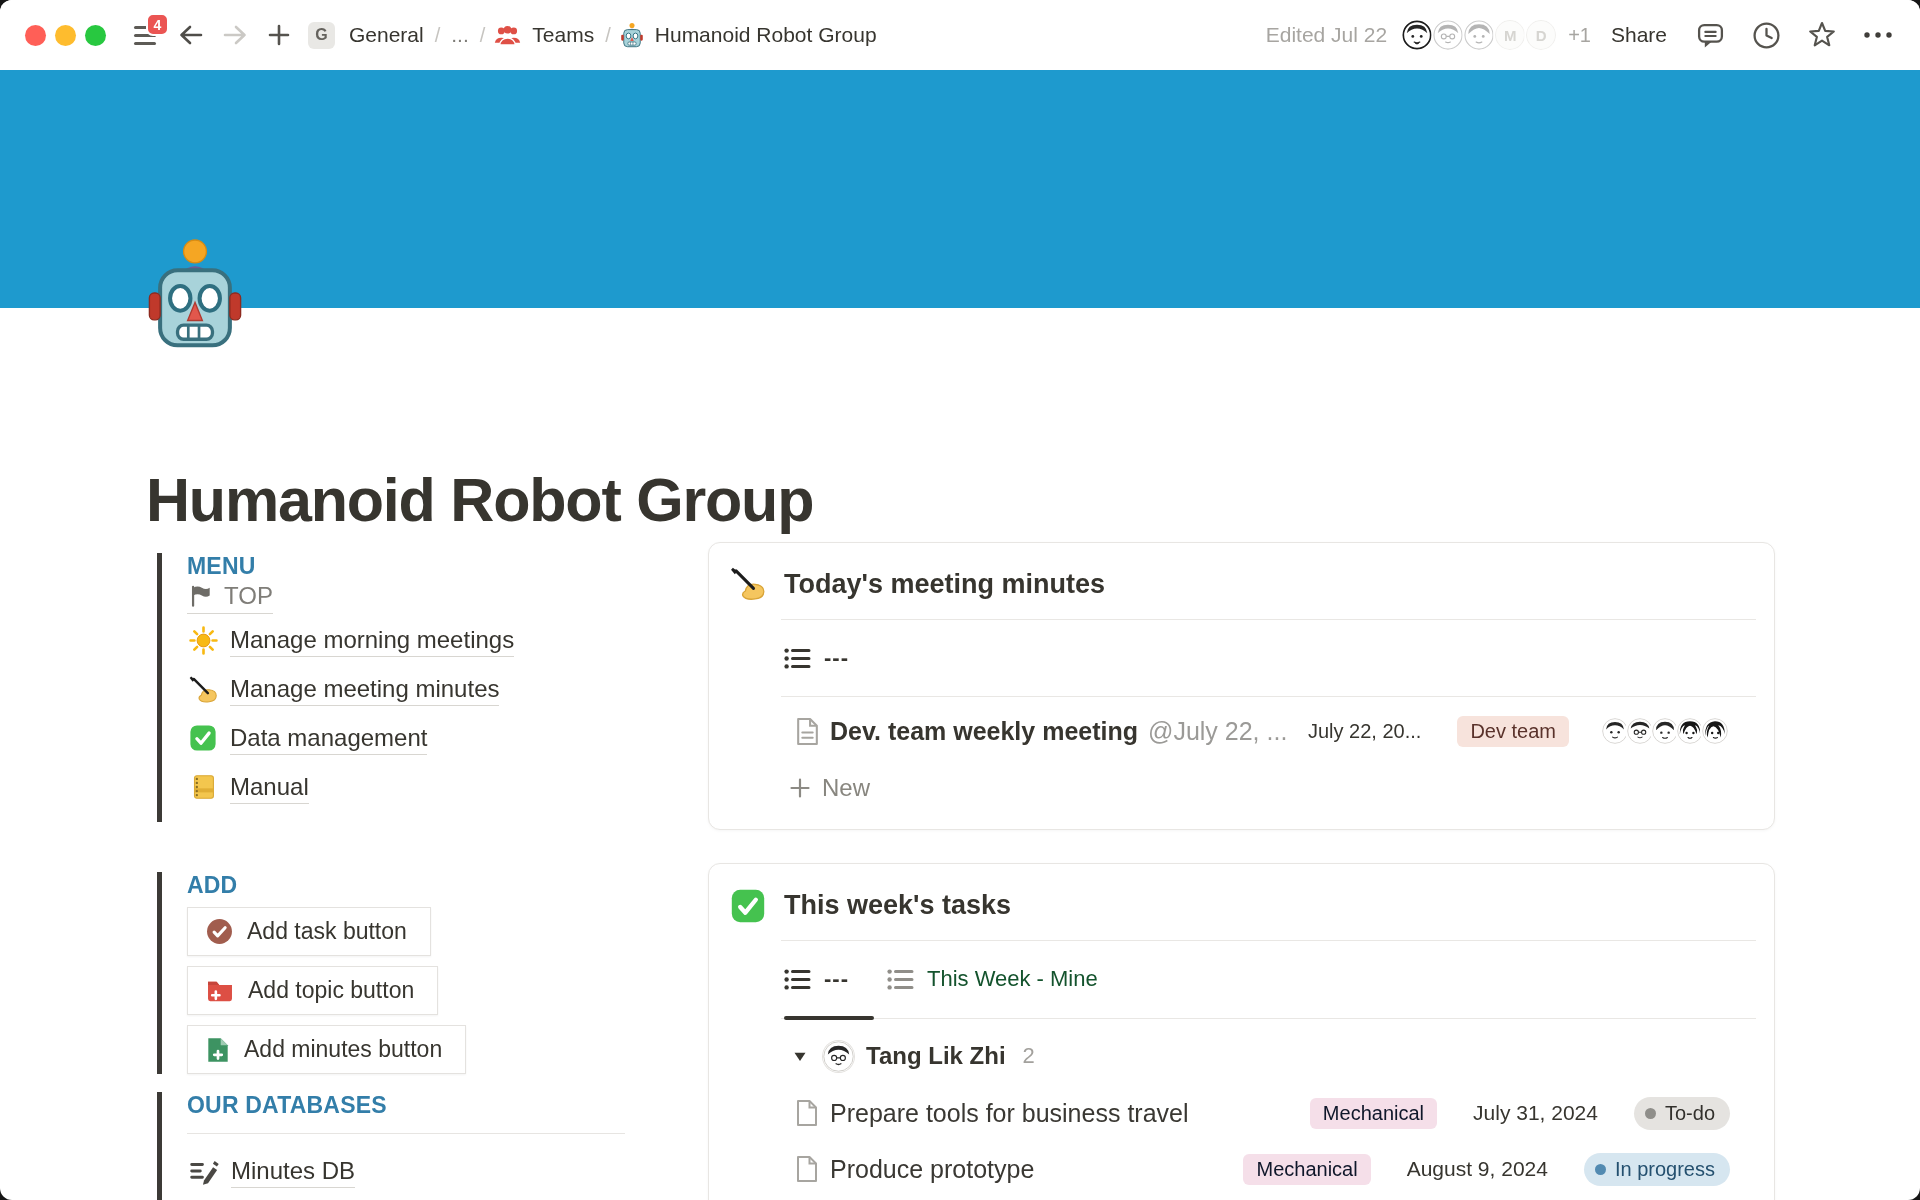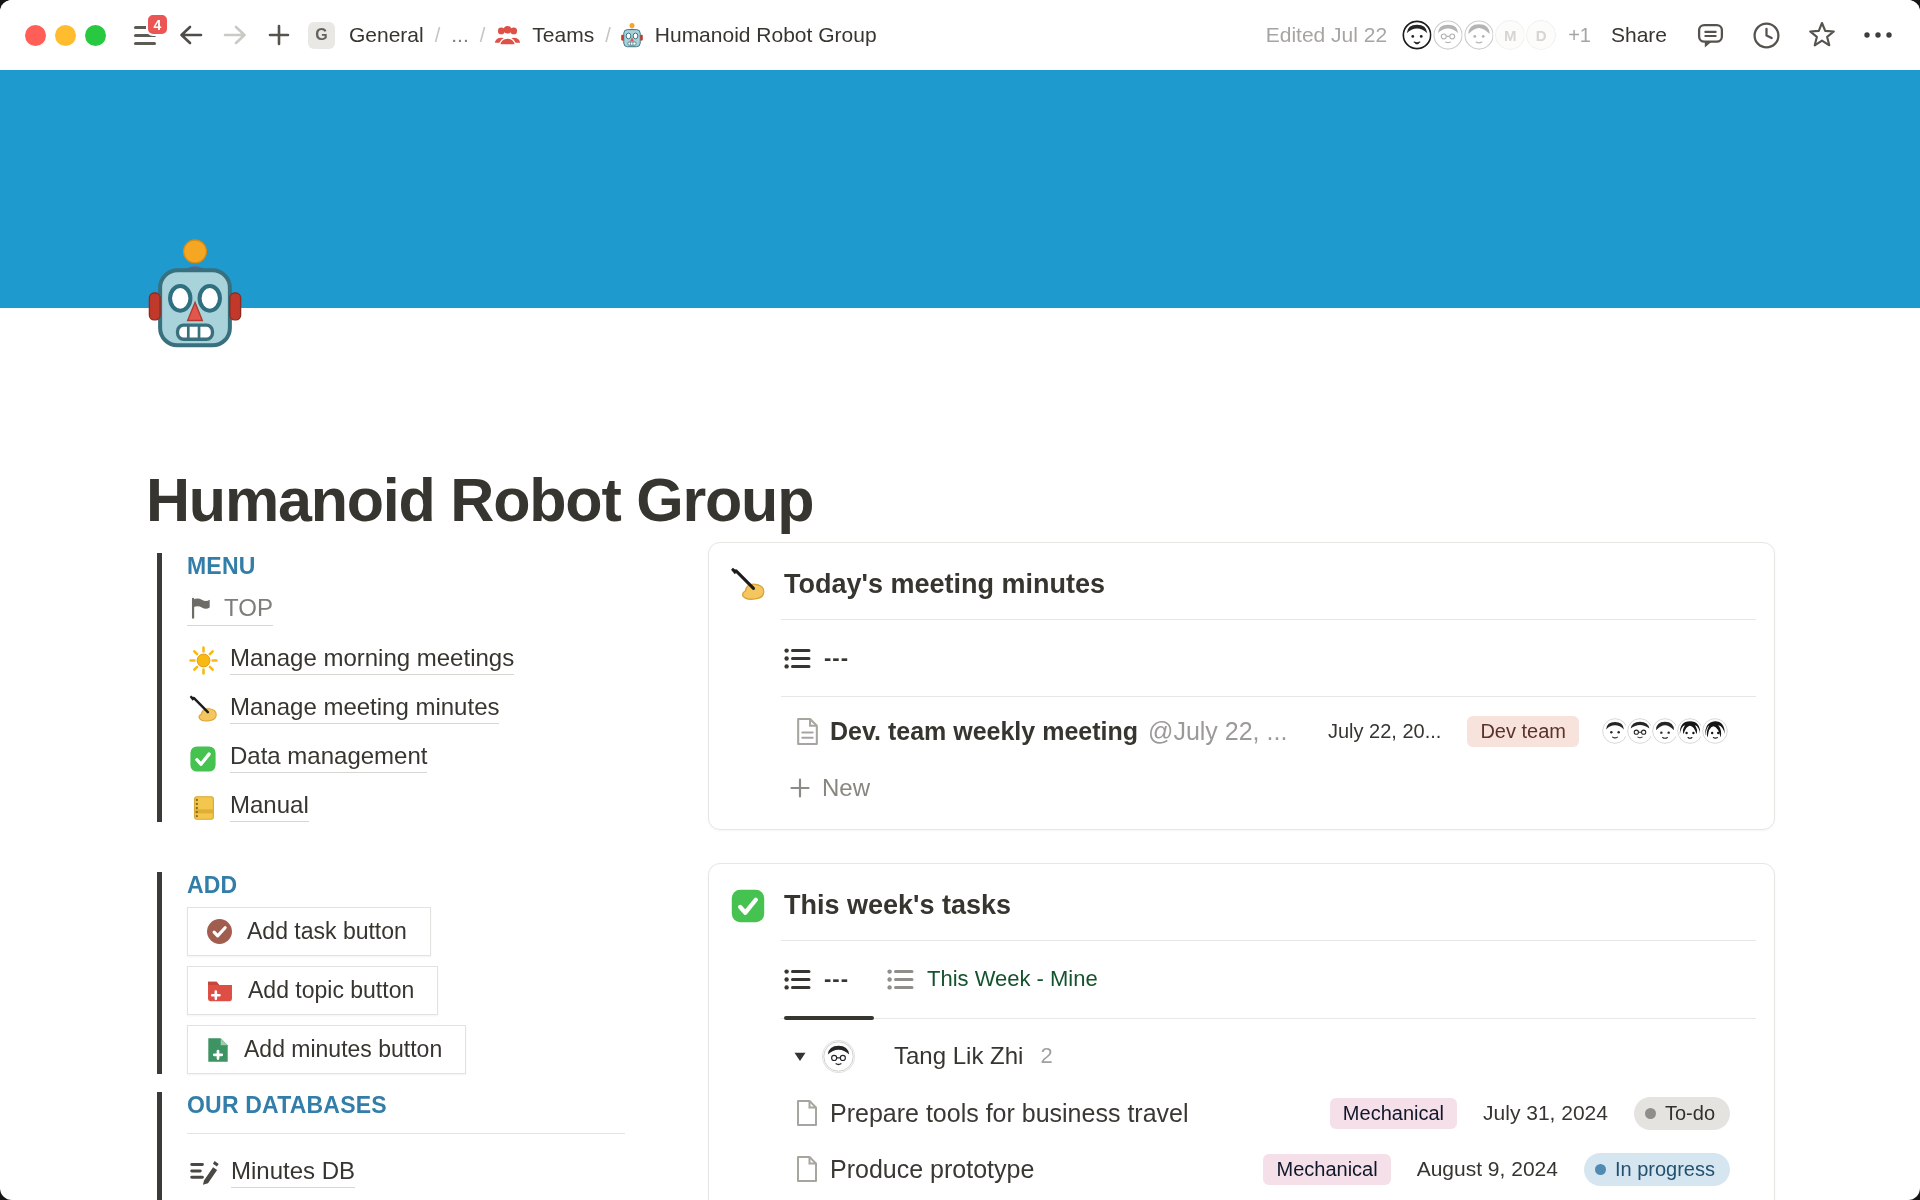--- a/index.html
+++ b/index.html
@@ -37,21 +37,21 @@
   .cover{position:absolute;top:70px;left:0;right:0;height:238px;}
   .page-icon{position:absolute;left:146px;top:238px;width:98px;height:110px;z-index:3;}
   .page-title{position:absolute;left:146px;top:424px;font-size:61px;font-weight:700;letter-spacing:-1.2px;color:#37352f;}
 
   
   .section{position:absolute;left:146px;width:474px;border-left:5px solid #3c3a36;margin:0;padding-left:25px;margin-left:11px;}
   .sec-menu{top:553px;}
   .sec-add{top:872px;}
   .sec-db{top:1092px;height:108px;}
   .sec-heading{font-size:23px;font-weight:700;color:#337ea9;letter-spacing:.2px;}
-  .menu-row{display:flex;align-items:flex-end;height:49px;font-size:24px;color:#37352f;}
+  .menu-row{display:flex;align-items:flex-start;height:49px;font-size:24px;color:#37352f;}
   .menu-row.first{height:44px;margin-top:2px;}
   .mi-ico{width:32px;display:flex;justify-content:center;margin-right:11px;flex:none;}
   .u{border-bottom:1.5px solid #d8d6d1;padding-bottom:2px;}
   .top-link{display:inline-flex;align-items:center;gap:11px;color:#7f7d78;border-bottom:1.5px solid #d8d6d1;padding-bottom:3px;font-size:24px;}
   .btn-row{margin-top:8px;display:flex;flex-direction:column;gap:10px;align-items:flex-start;}
   .nbtn{display:inline-flex;align-items:center;gap:14px;height:49px;padding:0 23px 0 18px;background:#fff;border:1px solid #e4e2df;border-radius:0;box-shadow:0 1px 2px rgba(0,0,0,.05);font-size:23px;color:#37352f;font-weight:500;}
   .db-divider{margin-top:14px;width:438px;height:1px;background:#e7e5e2;}
   .db-row{margin-top:22px;display:flex;align-items:center;font-size:24px;color:#37352f;}
   .db-ico{width:34px;display:flex;justify-content:center;margin-right:10px;}
 
@@ -62,21 +62,21 @@
   .card-header{display:flex;align-items:center;gap:18px;padding:23px 20px 0 20px;}
   .card-emoji{width:37px;height:37px;flex:none;display:flex;align-items:center;justify-content:center;}
   .card-title{font-size:27px;font-weight:700;color:#37352f;}
   .hr{height:1px;background:#e9e7e4;margin:16px 18px 0 72px;}
   .view-row{display:flex;align-items:center;gap:13px;padding-left:75px;height:76px;}
   .view-label{font-size:22px;font-weight:600;color:#37352f;letter-spacing:1px;}
   .list-row{display:flex;align-items:center;padding:0 44px 0 86px;height:60px;}
   .doc-ico{width:26px;flex:none;margin-right:9px;display:flex;}
   .row-title{font-size:25px;font-weight:600;color:#37352f;white-space:nowrap;}
   .row-mention{font-size:25px;color:#9b9a97;margin-left:10px;white-space:nowrap;}
-  .row-right{margin-left:auto;display:flex;align-items:center;gap:26px;}
+  .row-right{margin-left:auto;display:flex;align-items:center;gap:36px;}
   .row-date{font-size:20px;color:#37352f;white-space:nowrap;}
   .pill{font-size:20px;padding:4px 13px;border-radius:6px;white-space:nowrap;}
   .pill.devteam{background:#f7e3dc;color:#5a322b;}
   .pill.mech{background:#f5dfe9;color:#0f172a;}
   .status{display:inline-flex;align-items:center;gap:9px;font-size:20px;padding:5px 15px 5px 11px;border-radius:999px;white-space:nowrap;}
   .status .dot{width:11px;height:11px;border-radius:50%;}
   .status.todo{background:#e5e3e0;color:#32302c;}
   .status.todo .dot{background:#8f8e8a;}
   .status.inprog{background:#d6e6f0;color:#24506f;}
   .status.inprog .dot{background:#528ab1;}
@@ -89,21 +89,21 @@
   .tab{display:flex;align-items:center;gap:13px;}
   .tab .tlabel{font-size:22px;color:#14532d;}
   .tab.active .tlabel{color:#37352f;font-weight:600;letter-spacing:1px;}
   .tabline{position:relative;margin:0 18px 0 72px;height:4px;}
   .tabline .base{position:absolute;left:0;right:0;top:1px;height:1px;background:#e9e7e4;}
   .tabline .active-bar{position:absolute;left:3px;top:-1px;width:90px;height:4px;border-radius:2px;background:#37352f;}
   .group-row{display:flex;align-items:center;padding-left:84px;height:58px;margin-top:6px;}
   .group-toggle{width:15px;display:flex;margin-right:15px;}
   .group-ava{width:31px;height:31px;border-radius:50%;overflow:hidden;margin-right:12px;background:#fff;box-shadow:0 0 0 1px #e4e2df;}
   .group-ava svg{width:100%;height:100%;}
-  .group-name{font-size:24px;font-weight:400;color:#37352f;margin-right:17px;margin-left:28px;}
+  .group-name{font-size:24px;font-weight:700;color:#37352f;margin-right:17px;}
   .group-count{font-size:22px;color:#a3a19d;}
   .task-title{font-size:25px;font-weight:500;color:#3a3833;white-space:nowrap;}
 </style>
 </head>
 <body>
 
 <div class="window">
 
   <div class="topbar">
     <div class="lights">

